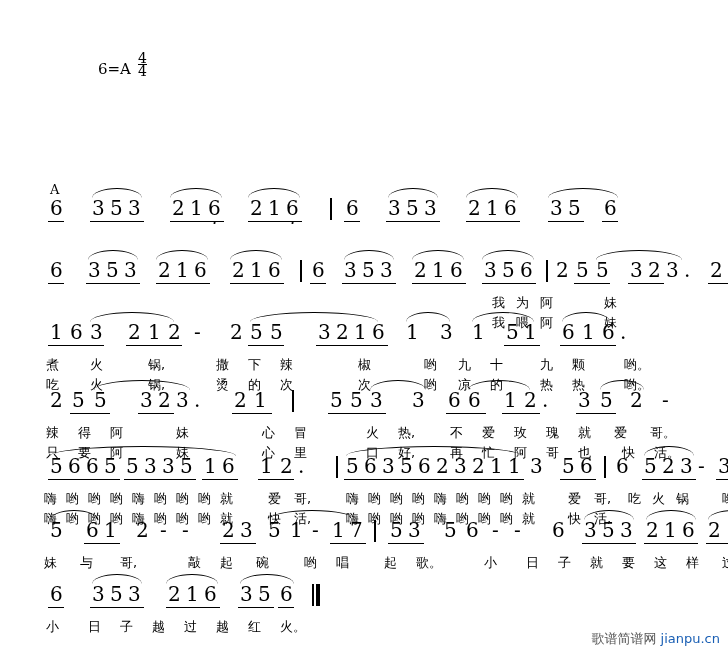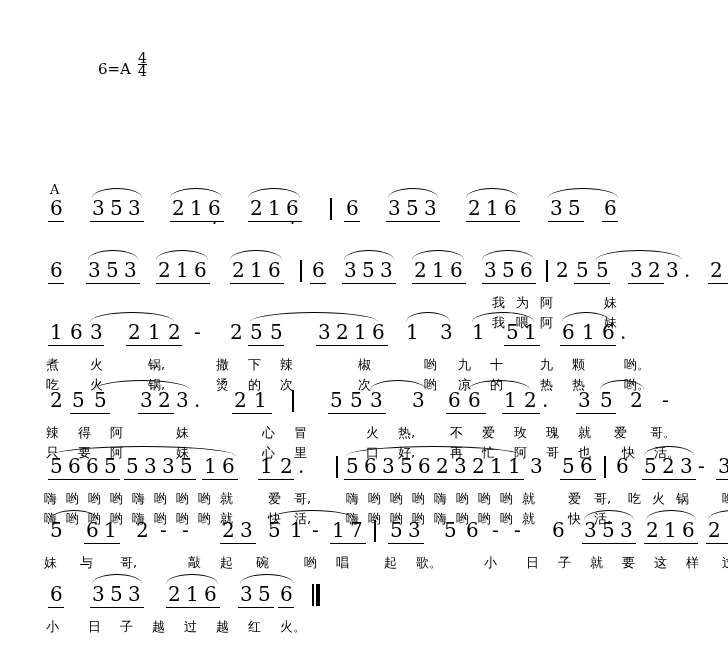--- a/index.html
+++ b/index.html
@@ -576,14 +576,18 @@
       <span class="w" style="left:140px;">过</span>
         <span class="w" style="left:172px;">越</span>
       <span class="w" style="left:204px;">红</span>
         <span class="w" style="left:236px;">火。</span>
     </div>
   </div>
 
   <div class="footer">
   </div>
 
+  <div class="watermark">
+    <span>歌谱简谱网</span>
+    <span class="blue">jianpu.cn</span>
+  </div>
 
 </div>
 
 </body></html>

